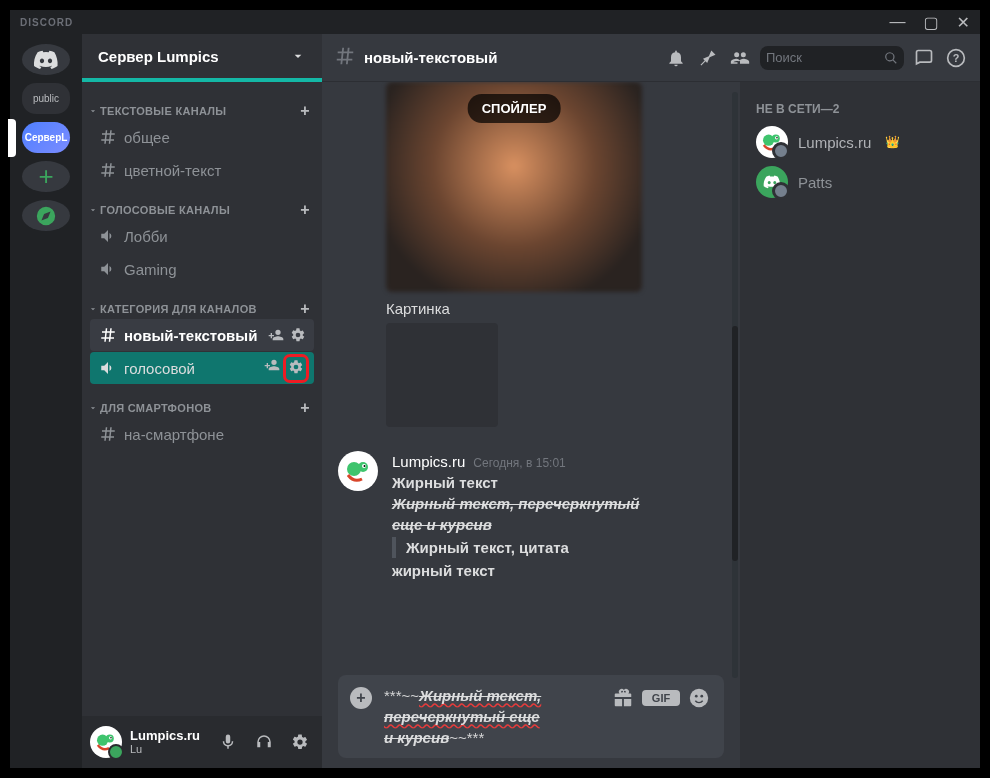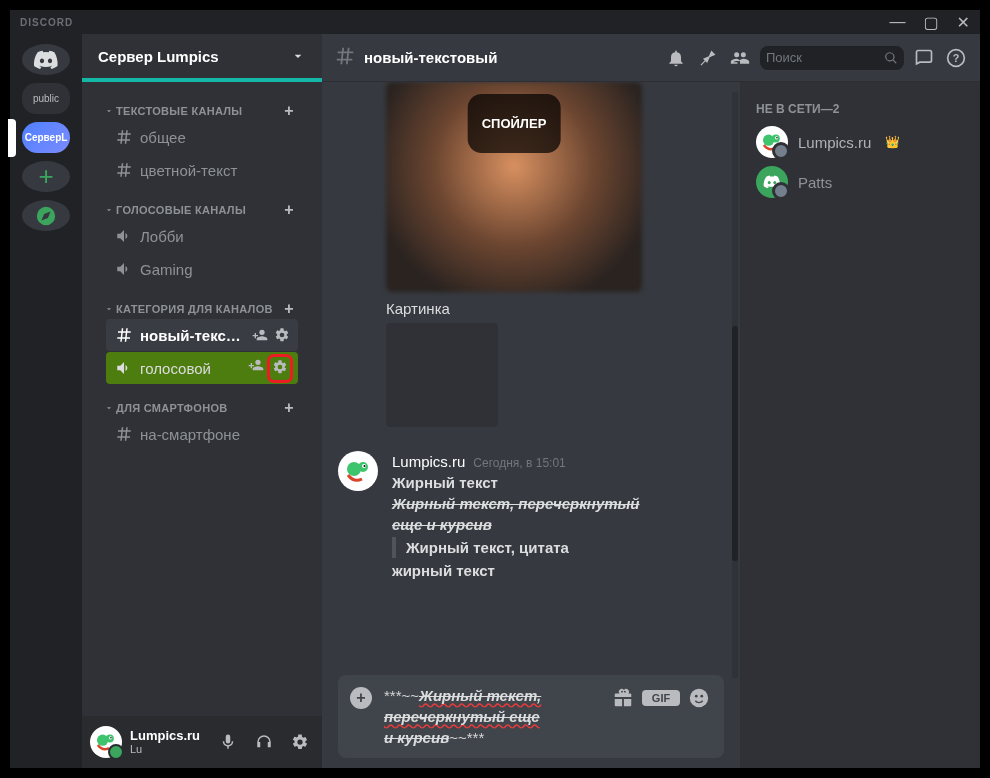--- a/index.html
+++ b/index.html
@@ -19,29 +19,29 @@
   .guild.folder { border-radius: 14px; background: #2f3136; color: #b9bbbe; font-size: 10px; }
   .guild.selected { border-radius: 16px; background: linear-gradient(135deg, #4f7fff, #7b8cff); color: #fff; font-size: 10px; font-weight: 600; }
   .guild.selected::before { content: ""; position: absolute; left: -14px; width: 8px; height: 38px; background: #fff; border-radius: 0 4px 4px 0; }
   .guild.add { color: #3ba55d; font-size: 26px; font-weight: 400; }
   .guild.explore { background: #36393f; }
   .guild.explore svg { width: 22px; height: 22px; fill: #3ba55d; }
   
   .channels { width: 240px; background: #2f3136; display: flex; flex-direction: column; }
   .server-header { height: 48px; border-bottom: 4px solid #14b8a6; display: flex; align-items: center; justify-content: space-between; padding: 0 16px; color: #fff; font-weight: 600; font-size: 15px; cursor: pointer; }
   .server-header svg { width: 16px; height: 16px; fill: #dcddde; }
-  .ch-scroll { flex: 1; overflow: hidden; padding: 6px 16px; }
+  .ch-scroll { flex: 1; overflow: hidden; padding: 6px 0; }
   .category { display: flex; align-items: center; justify-content: space-between; padding: 14px 12px 0 6px; color: #8e9297; font-size: 11px; font-weight: 700; letter-spacing: .3px; cursor: pointer; }
   .category .cat-left { display: flex; align-items: center; gap: 2px; }
   .category svg.chev { width: 10px; height: 10px; fill: #8e9297; }
   .category .plus { color: #b9bbbe; font-size: 16px; cursor: pointer; }
   .channel { display: flex; align-items: center; height: 32px; margin: 1px 8px; padding: 0 8px; border-radius: 4px; color: #8e9297; cursor: pointer; gap: 6px; }
   .channel.selected { background: #393c43; color: #fff; }
   .channel.selected .ch-name { font-weight: 600; }
-  .channel.hover { background: #4d7c0f; color: #dcddde; }
+  .channel.hover { background: #0f766e; color: #dcddde; }
   .channel .ch-icon { width: 20px; height: 20px; flex-shrink: 0; display: flex; align-items: center; justify-content: center; }
   .channel .ch-icon svg { width: 18px; height: 18px; fill: currentColor; }
   .channel .ch-name { flex: 1; font-size: 15px; white-space: nowrap; overflow: hidden; text-overflow: ellipsis; }
   .channel .ch-actions { display: flex; gap: 6px; color: #b9bbbe; }
   .channel .ch-actions svg { width: 16px; height: 16px; fill: currentColor; cursor: pointer; }
   .gear-highlight { outline: 3px solid #ed1c24; border-radius: 4px; padding: 2px; }
   
   .user-panel { height: 52px; background: #292b2f; display: flex; align-items: center; padding: 0 8px; gap: 8px; }
   .user-panel .avatar { width: 32px; height: 32px; border-radius: 50%; background: #fff; position: relative; display:flex; align-items:center; justify-content:center; }
   .user-panel .avatar::after { content: ""; position: absolute; bottom: -2px; right: -2px; width: 12px; height: 12px; border-radius: 50%; background: #3ba55d; border: 2px solid #292b2f; }
@@ -58,21 +58,21 @@
   .chat-header .spacer { flex: 1; }
   .chat-header .hicon { width: 24px; height: 24px; color: #b9bbbe; display: flex; align-items: center; justify-content: center; cursor: pointer; }
   .chat-header .hicon svg { width: 20px; height: 20px; fill: currentColor; }
   .chat-header .search { background: #202225; border-radius: 8px; height: 24px; width: 144px; padding: 0 6px; display: flex; align-items: center; color: #72767d; font-size: 13px; gap: 6px; }
   .chat-header .search span { flex: 1; }
   .chat-body { flex: 1; display: flex; min-height: 0; }
   .messages { flex: 1; display: flex; flex-direction: column; padding: 0 16px 0 16px; overflow: hidden; }
   .msg-scroll { flex: 1; overflow: hidden; }
   
   .spoiler-img { margin-left: 48px; width: 256px; height: 210px; border-radius: 6px; background: radial-gradient(circle at 50% 40%, #d89060, #6b4530 45%, #2a2320 80%); filter: blur(2px); position: relative; }
-  .spoiler-badge { position: absolute; top: 12px; left: 50%; transform: translateX(-50%); background: rgba(0,0,0,.7); color: #fff; font-weight: 700; font-size: 13px; padding: 22px 14px; border-radius: 14px; filter: none; }
+  .spoiler-badge { position: absolute; top: 12px; left: 50%; transform: translateX(-50%); background: rgba(0,0,0,.7); color: #fff; font-weight: 700; font-size: 13px; padding: 7px 14px; border-radius: 14px; filter: none; }
   .spoiler-wrap { position: relative; margin-left: 48px; width: 256px; height: 210px; }
   .spoiler-wrap .spoiler-img { margin-left: 0; position: absolute; inset: 0; }
   .caption { margin-left: 48px; margin-top: 8px; color: #dcddde; font-size: 15px; }
   .attach-box { margin-left: 48px; margin-top: 6px; width: 112px; height: 104px; background: #2f3136; border-radius: 4px; }
   
   .msg { display: flex; gap: 14px; margin-top: 24px; }
   .msg .mavatar { width: 40px; height: 40px; border-radius: 50%; background:#fff; flex-shrink: 0; display:flex; align-items:center; justify-content:center; overflow:hidden; }
   .msg .mcontent { flex: 1; color: #dcddde; font-size: 15px; line-height: 1.4; }
   .msg .mhead { display: flex; align-items: baseline; gap: 8px; }
   .msg .mauthor { color: #fff; font-weight: 500; }

